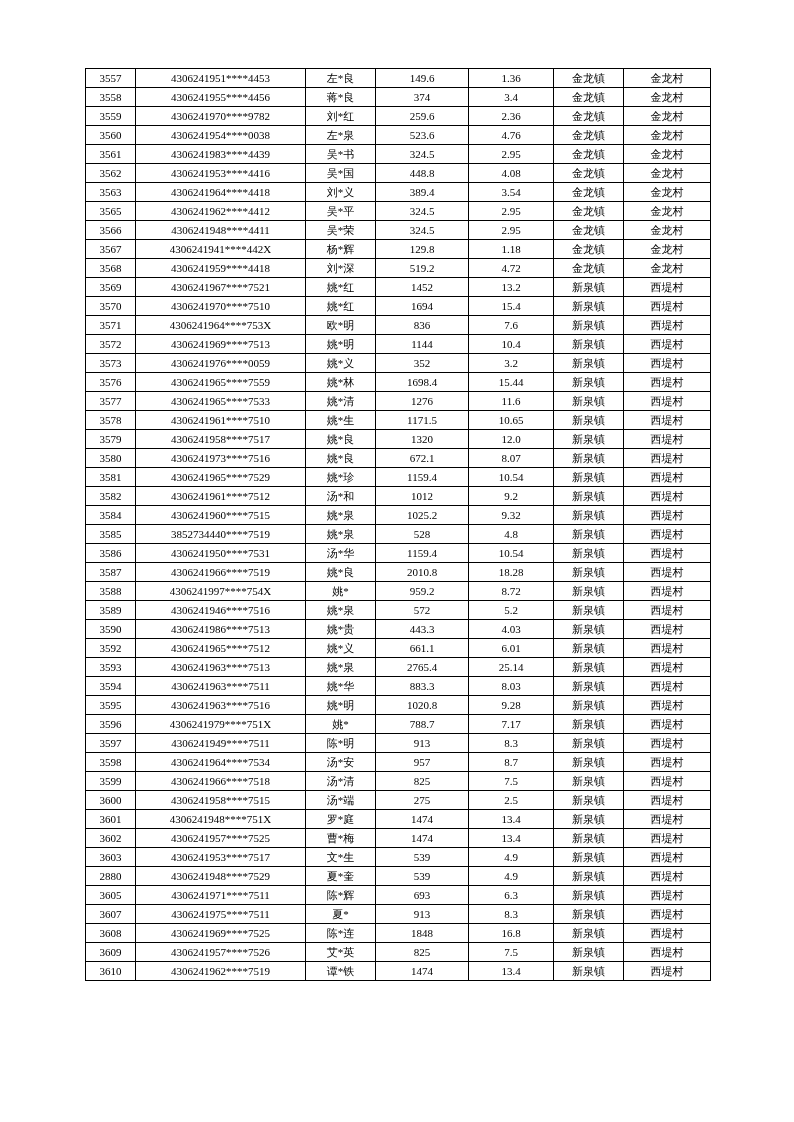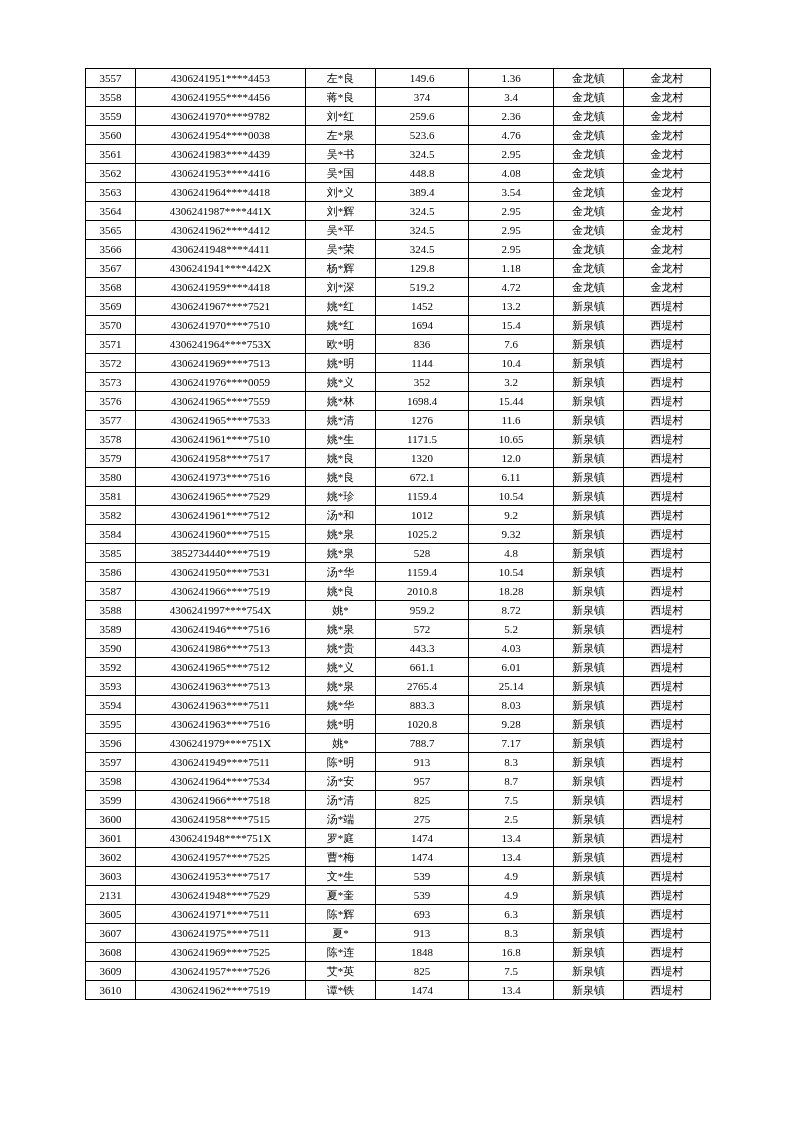--- a/index.html
+++ b/index.html
@@ -115,29 +115,20 @@
         <tr>
           <td>3563</td>
           <td>4306241964****4418</td>
           <td>刘*义</td>
           <td>389.4</td>
           <td>3.54</td>
           <td>金龙镇</td>
           <td>金龙村</td>
         </tr>
         <tr>
-          <td>3564</td>
-          <td>4306241987****441X</td>
-          <td>刘*辉</td>
-          <td>324.5</td>
-          <td>2.95</td>
-          <td>金龙镇</td>
-          <td>金龙村</td>
-        </tr>
-        <tr>
           <td>3565</td>
           <td>4306241962****4412</td>
           <td>吴*平</td>
           <td>324.5</td>
           <td>2.95</td>
           <td>金龙镇</td>
           <td>金龙村</td>
         </tr>
         <tr>
           <td>3566</td>
@@ -245,21 +236,21 @@
           <td>1320</td>
           <td>12.0</td>
           <td>新泉镇</td>
           <td>西堤村</td>
         </tr>
         <tr>
           <td>3580</td>
           <td>4306241973****7516</td>
           <td>姚*良</td>
           <td>672.1</td>
-          <td>6.11</td>
+          <td>8.07</td>
           <td>新泉镇</td>
           <td>西堤村</td>
         </tr>
         <tr>
           <td>3581</td>
           <td>4306241965****7529</td>
           <td>姚*珍</td>
           <td>1159.4</td>
           <td>10.54</td>
           <td>新泉镇</td>
@@ -439,21 +430,21 @@
         <tr>
           <td>3603</td>
           <td>4306241953****7517</td>
           <td>文*生</td>
           <td>539</td>
           <td>4.9</td>
           <td>新泉镇</td>
           <td>西堤村</td>
         </tr>
         <tr>
-          <td>2131</td>
+          <td>2880</td>
           <td>4306241948****7529</td>
           <td>夏*奎</td>
           <td>539</td>
           <td>4.9</td>
           <td>新泉镇</td>
           <td>西堤村</td>
         </tr>
         <tr>
           <td>3605</td>
           <td>4306241971****7511</td>

